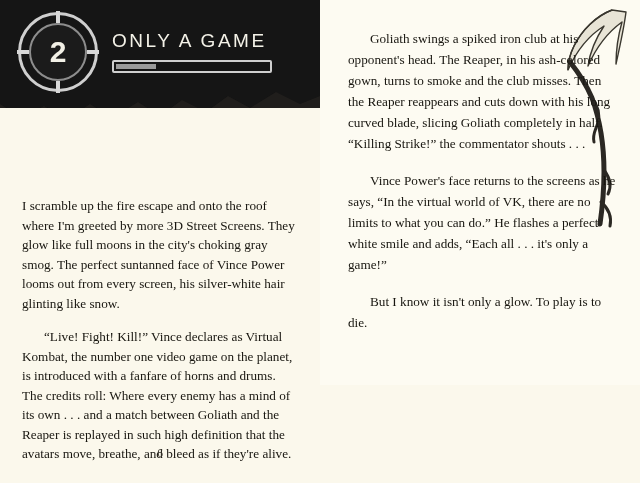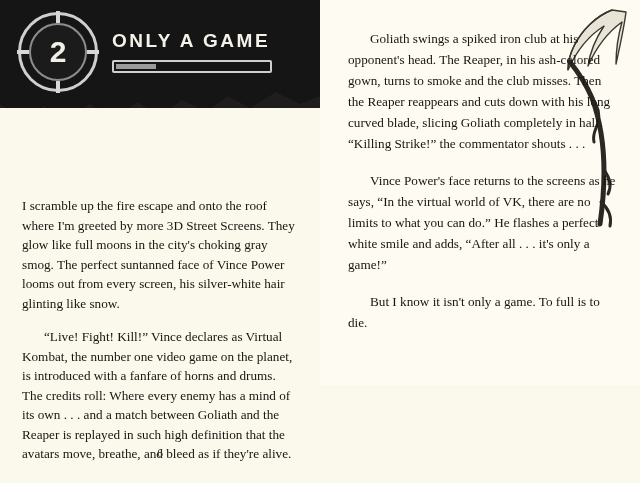--- a/index.html
+++ b/index.html
@@ -88,21 +88,21 @@
     background: #d8d8d8;
   }
   .chapter-title {
     position: absolute;
     left: 112px;
     top: 30px;
     color: #f4f2e8;
     font-family: "Liberation Sans", sans-serif;
     font-size: 19px;
     letter-spacing: 2.5px;
-    font-weight: bold;
+    font-weight: normal;
   }
   .title-underline {
     position: absolute;
     left: 112px;
     top: 60px;
     width: 160px;
     height: 13px;
     border: 2px solid #cfcfcf;
     box-sizing: border-box;
     border-radius: 2px;
@@ -215,19 +215,19 @@
       <path d="M108 8 C92 14 78 28 70 44 C66 52 64 60 64 68 C72 50 84 34 100 24 C92 36 86 50 84 64 C92 46 104 30 118 20 C114 34 112 48 112 62 C116 44 120 26 122 10 Z" fill="#e8e4d6" stroke="#3a372f" stroke-width="1.4" stroke-linejoin="round"></path>
       <path d="M108 8 C92 14 78 28 70 44 C66 52 64 60 64 68" fill="none" stroke="#3a372f" stroke-width="1.4"></path>
       <path d="M66 60 C74 70 82 82 88 96 C96 118 100 142 100 170 C100 192 98 208 96 222" fill="none" stroke="#2b2823" stroke-width="5" stroke-linecap="round"></path>
       <path d="M88 96 C94 104 96 112 94 120 C92 128 88 132 90 140" fill="none" stroke="#2b2823" stroke-width="3" stroke-linecap="round"></path>
       <path d="M100 168 C106 176 108 184 104 192" fill="none" stroke="#2b2823" stroke-width="3" stroke-linecap="round"></path>
       <path d="M97 200 C104 206 108 214 106 224" fill="none" stroke="#2b2823" stroke-width="3" stroke-linecap="round"></path>
     </svg>
 
     <div class="right-text">
       <p class="indent">Goliath swings a spiked iron club at his opponent's head.  The Reaper, in his ash-colored gown, turns to smoke and the club misses.  Then the Reaper reappears and cuts down with his long curved blade, slicing Goliath completely in half.  “Killing Strike!” the commentator shouts . . .</p>
-      <p class="indent">Vince Power's face returns to the screens as he says, “In the virtual world of VK, there are no limits to what you can do.”  He flashes a perfect white smile and adds, “After all . . . it's only a game!”</p>
-      <p class="indent">But I know it isn't only a game.  To full is to die.</p>
+      <p class="indent">Vince Power's face returns to the screens as he says, “In the virtual world of VK, there are no limits to what you can do.”  He flashes a perfect white smile and adds, “Each all . . . it's only a game!”</p>
+      <p class="indent">But I know it isn't only a glow.  To play is to die.</p>
     </div>
 
   </div>
 
 </div>
 
 </body></html>

